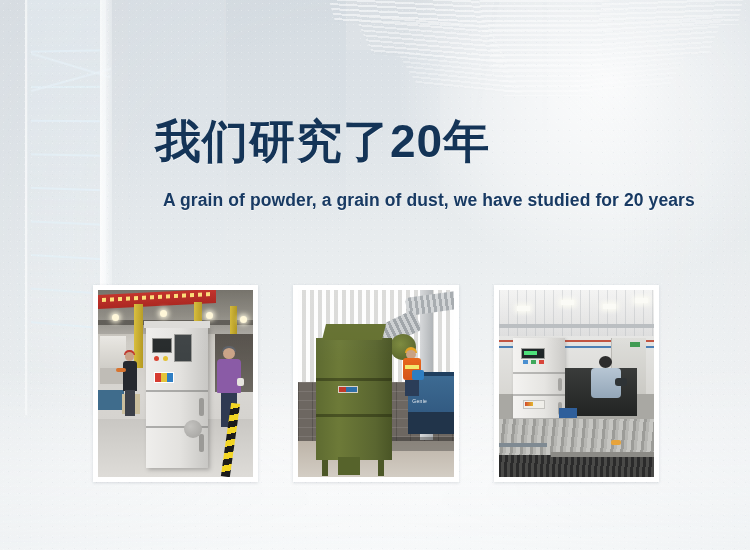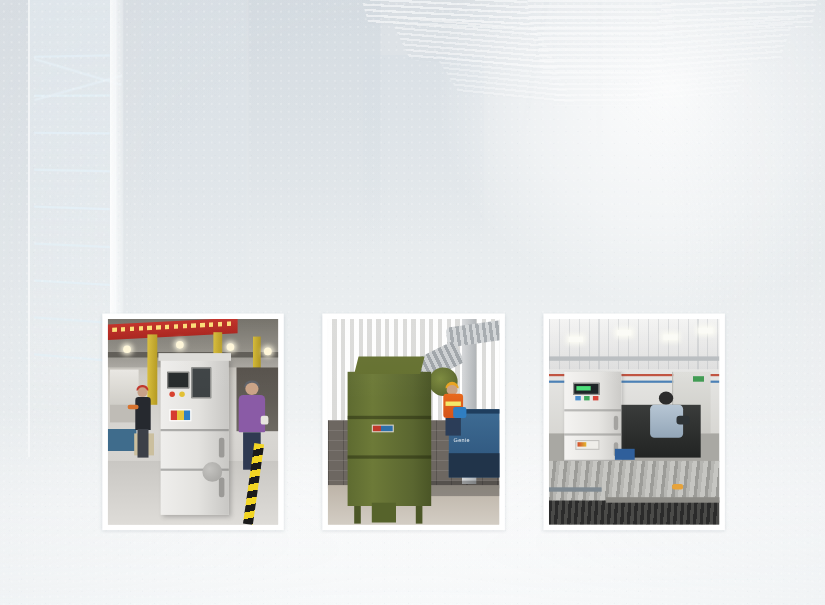--- a/index.html
+++ b/index.html
@@ -359,20 +359,22 @@
         <div class="panel p9"></div>
     </div>
 
     <div class="glow"></div>
     <div class="floorhaze"></div>
     <div class="vignette"></div>
     <div class="noise"></div>
   </div>
 
   <div class="headline">
+    <div class="title-line title-2">我们研究了20年</div>
+    <div class="subtitle">A grain of powder, a grain of dust, we have studied for 20 years</div>
   </div>
 
   <div class="photos">
 
     <div class="photo">
       <div class="photo-inner">
         <div class="p1-scene">
           <div class="p1-ceil"></div>
           <div class="p1-truss"></div>
           <div class="p1-banner">

